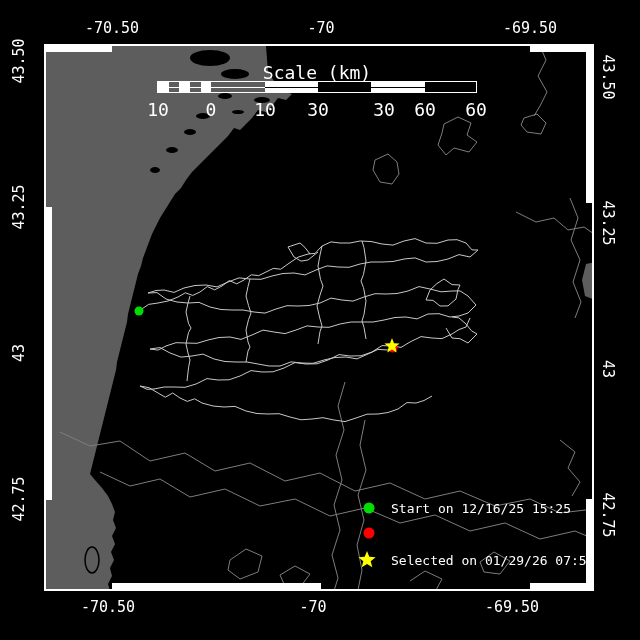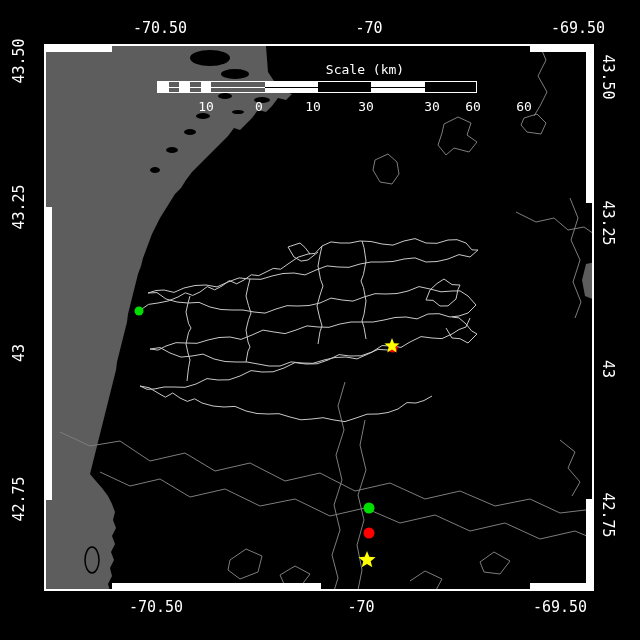--- a/index.html
+++ b/index.html
@@ -1,21 +1,21 @@
 <!DOCTYPE html>
 <html><head>
 <meta charset="utf-8">
 <style>
   html,body{margin:0;padding:0;background:#000;}
   .canvas{position:relative;width:640px;height:640px;background:#000;overflow:hidden;
           font-family:"DejaVu Sans Mono","Liberation Mono",monospace;}
   .lbl{position:absolute;color:#fff;white-space:nowrap;}
   .ax{font-size:15px;}
-  .sm{font-size:13px;}
-  .hcenter{transform:translateX(-50%);margin-left:48px;}
+  .sm{font-size:18px;}
+  .hcenter{transform:translateX(-50%);}
   .rotL{transform:translate(-50%,-50%) rotate(-90deg);}
   .rotR{transform:translate(-50%,-50%) rotate(90deg);}
   .frameline{position:absolute;background:#fff;}
   .framebar{position:absolute;background:#fff;}
   #map-svg{position:absolute;left:0;top:0;}
   .scalebar{position:absolute;left:157px;top:81px;width:320px;height:12px;border:1px solid #fff;box-sizing:border-box;}
   .sb-seg{position:absolute;top:0;height:10px;}
   .sb-white{background:#fff;}
   .sb-mid{position:absolute;top:5px;height:1px;background:#fff;}
   .sb-midblack{position:absolute;top:5px;height:1px;background:#000;}
@@ -148,22 +148,24 @@
   <div class="lbl sm hcenter" style="left:211px;top:99px;">0</div>
   <div class="lbl sm hcenter" style="left:265px;top:99px;">10</div>
   <div class="lbl sm hcenter" style="left:318px;top:99px;">30</div>
   <div class="lbl sm hcenter" style="left:384px;top:99px;">30</div>
   <div class="lbl sm hcenter" style="left:425px;top:99px;">60</div>
   <div class="lbl sm hcenter" style="left:476px;top:99px;">60</div>
 
   <svg class="legend-row-svg" viewBox="-12 -12 24 24" style="left:357px;top:496px;">
     <circle r="5.5" fill="#00dd00"></circle>
   </svg>
+  <div class="legend-text" style="left:391px;top:501px;">Start on 12/16/25 15:25</div>
 
   <svg class="legend-row-svg" viewBox="-12 -12 24 24" style="left:357px;top:521px;">
     <circle r="5.5" fill="#ff0000"></circle>
   </svg>
 
   <svg class="legend-row-svg" viewBox="-12 -12 24 24" style="left:355px;top:548px;">
     <polygon points="0,-9 2.3,-3.2 8.6,-2.8 3.7,1.2 5.3,7.3 0,3.9 -5.3,7.3 -3.7,1.2 -8.6,-2.8 -2.3,-3.2" fill="#ffff00"></polygon>
   </svg>
+  <div class="legend-text" style="left:391px;top:553px;">Selected on 01/29/26 07:55</div>
 
 </div>
 
 </body></html>

